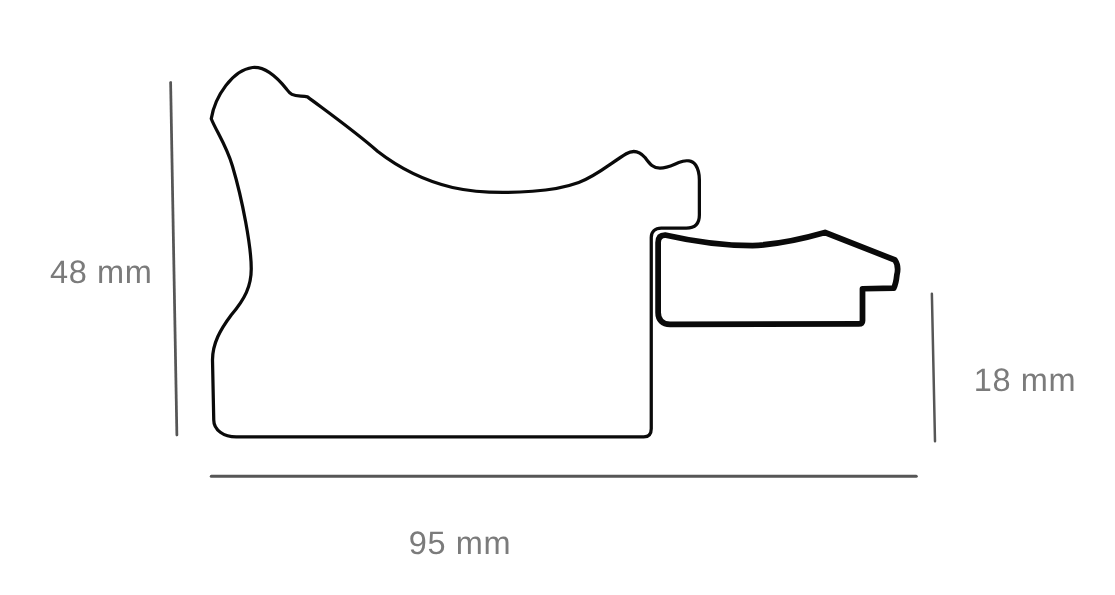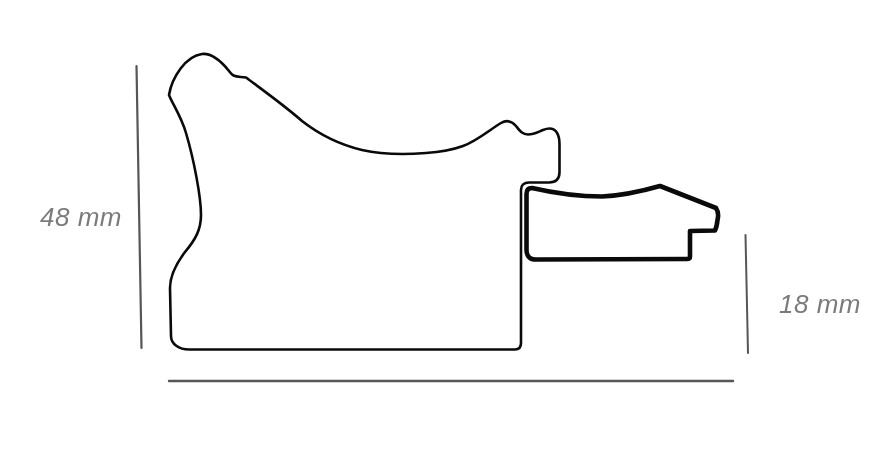--- a/index.html
+++ b/index.html
@@ -15,21 +15,20 @@
     overflow: hidden;
     font-family: "Liberation Sans", sans-serif;
   }
   .canvas svg {
     position: absolute;
     left: 0;
     top: 0;
   }
   .dim-label {
     position: absolute;
-    font-style: italic;
     font-size: 26px;
     line-height: 26px;
     letter-spacing: 0.5px;
     color: #7b7b7b;
     white-space: nowrap;
     user-select: none;
   }
   .dim-label.h48 { left: 40px;  top: 204px; }
   .dim-label.w95 { left: 327px; top: 421px; }
   .dim-label.d18 { left: 779px; top: 291px; text-align: center; }
@@ -88,16 +87,17 @@
 
     <line x1="136.5" y1="66" x2="141.5" y2="348" stroke-width="2.2" stroke-linecap="round" stroke="#565656"></line>
 
     <line x1="169" y1="381" x2="733" y2="381" stroke-width="2.4" stroke-linecap="round" stroke="#565656"></line>
 
     <line x1="745.5" y1="235" x2="748" y2="353" stroke-width="2" stroke-linecap="round" stroke="#565656"></line>
   </svg>
 
   <div class="dim-label h48">48 mm</div>
 
+  <div class="dim-label w95">95 mm</div>
 
   <div class="dim-label d18">18 mm</div>
 
 </div>
 
 </body></html>

